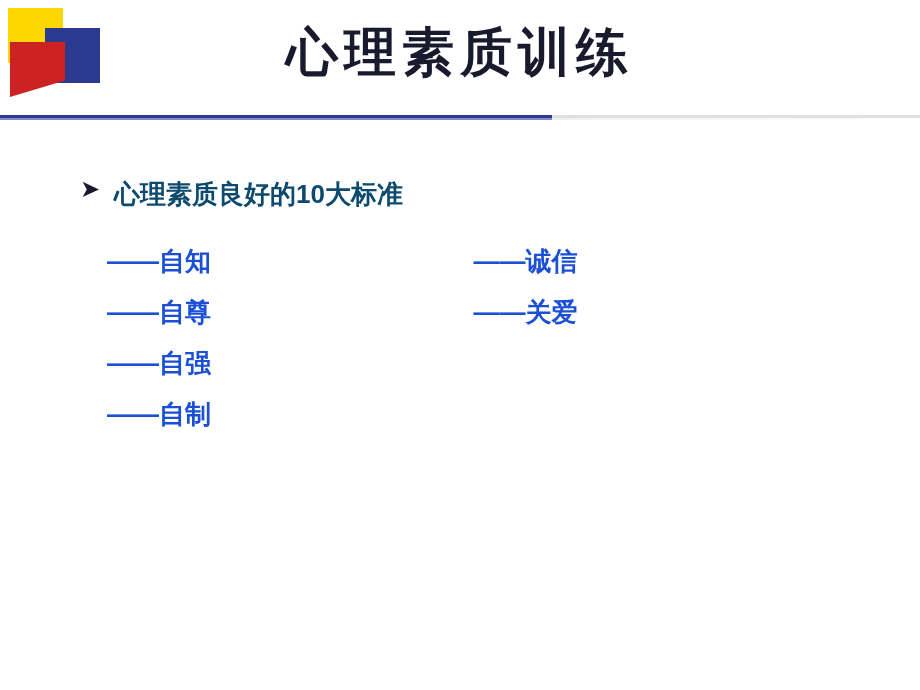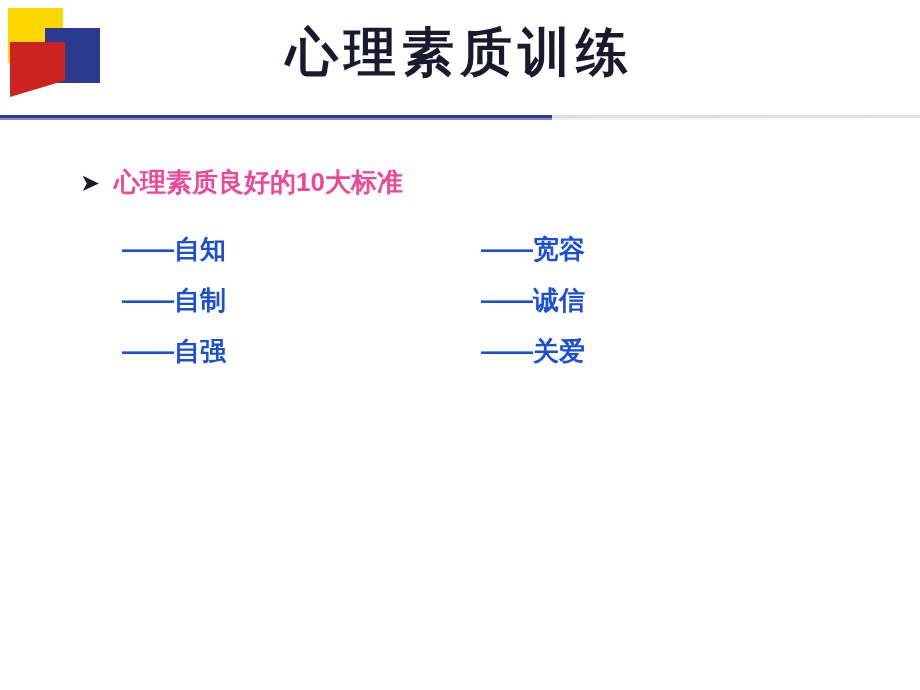--- a/index.html
+++ b/index.html
@@ -118,29 +118,30 @@
 
     .bullet-arrow {
       font-size: 24px;
       color: #1a1a2e;
       margin-right: 14px;
       font-family: serif;
     }
 
     .bullet-text {
       font-size: 26px;
-      color: #ec4899;
+      color: #0c4a6e;
       font-weight: bold;
       font-family: 'SimHei', 'Microsoft YaHei', sans-serif;
+      margin-top: 12px;
     }
 
     
     .list-container {
       display: flex;
-      margin-left: 42px;
+      margin-left: 27px;
     }
 
     .list-column {
       flex: 1;
       display: flex;
       flex-direction: column;
       gap: 12px;
     }
 
     .list-item {
@@ -172,25 +173,25 @@
   <div class="content-area">
 
     <div class="bullet-heading">
       <span class="bullet-arrow">➤</span>
       <span class="bullet-text">心理素质良好的10大标准</span>
     </div>
 
     <div class="list-container">
       <div class="list-column">
         <span class="list-item">——自知</span>
+        <span class="list-item">——自尊</span>
+        <span class="list-item">——自强</span>
         <span class="list-item">——自制</span>
-        <span class="list-item">——自强</span>
       </div>
       <div class="list-column">
-        <span class="list-item">——宽容</span>
         <span class="list-item">——诚信</span>
         <span class="list-item">——关爱</span>
       </div>
     </div>
 
   </div>
 
 </div>
 
 </body></html>

